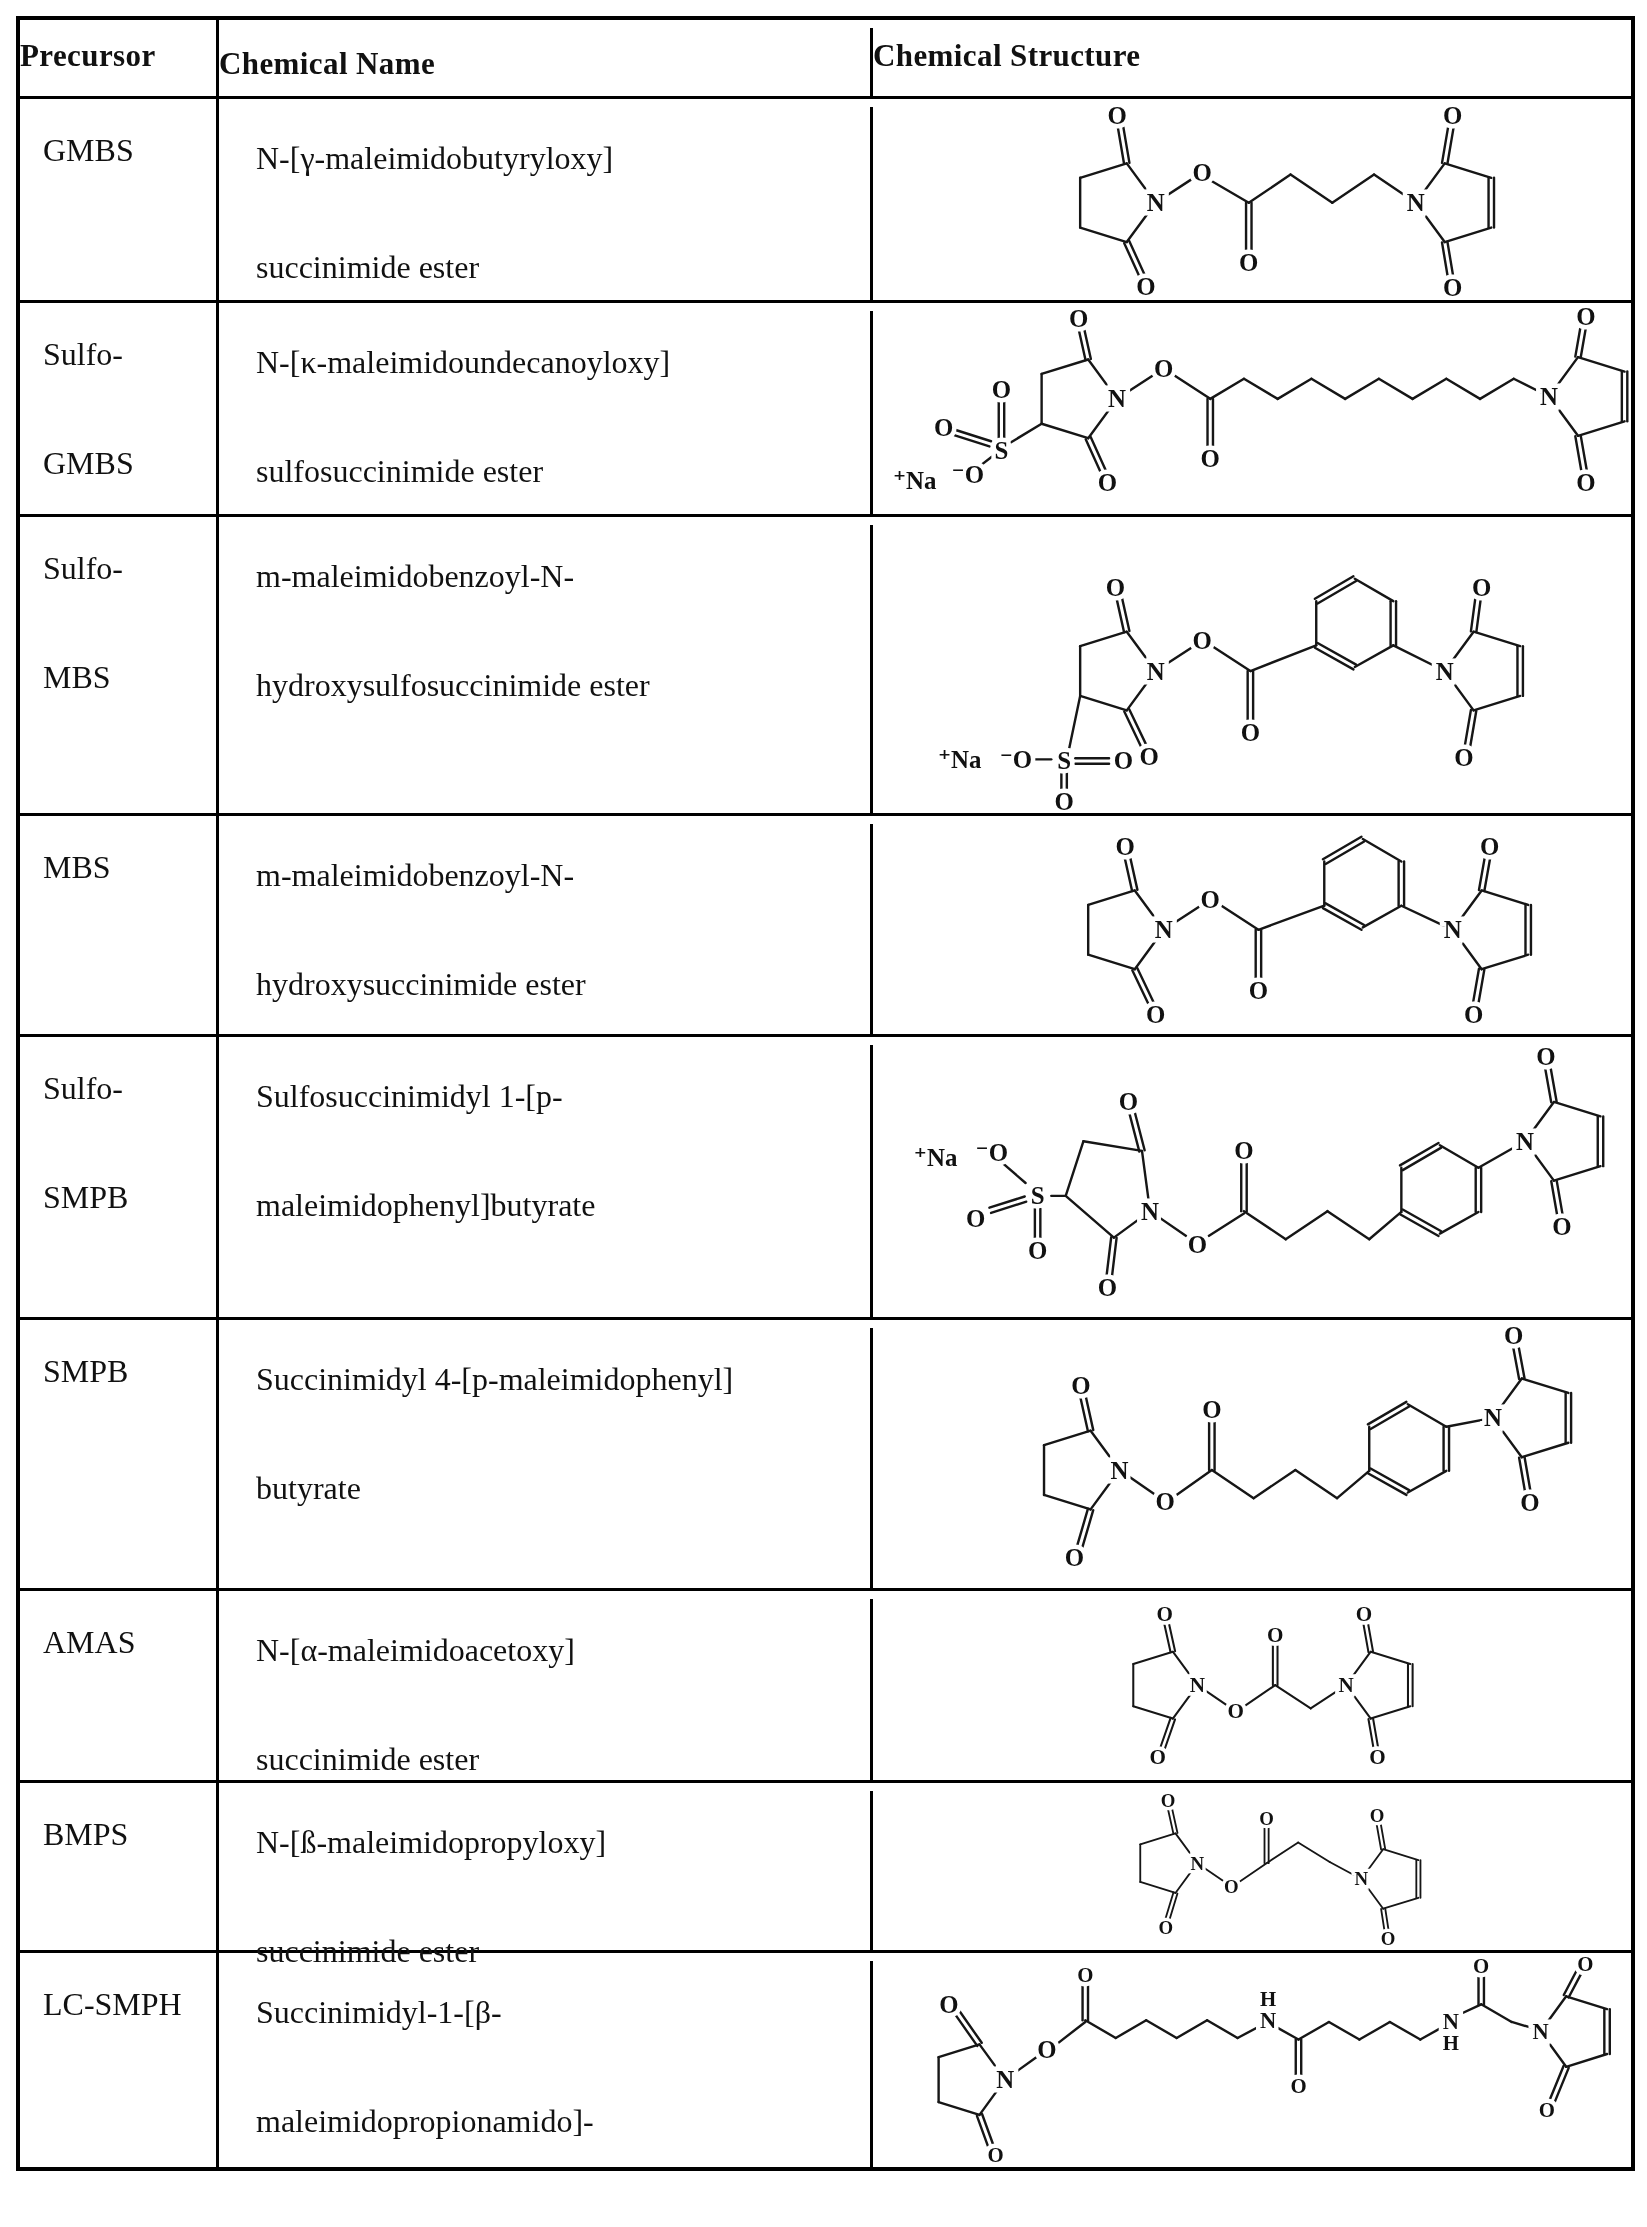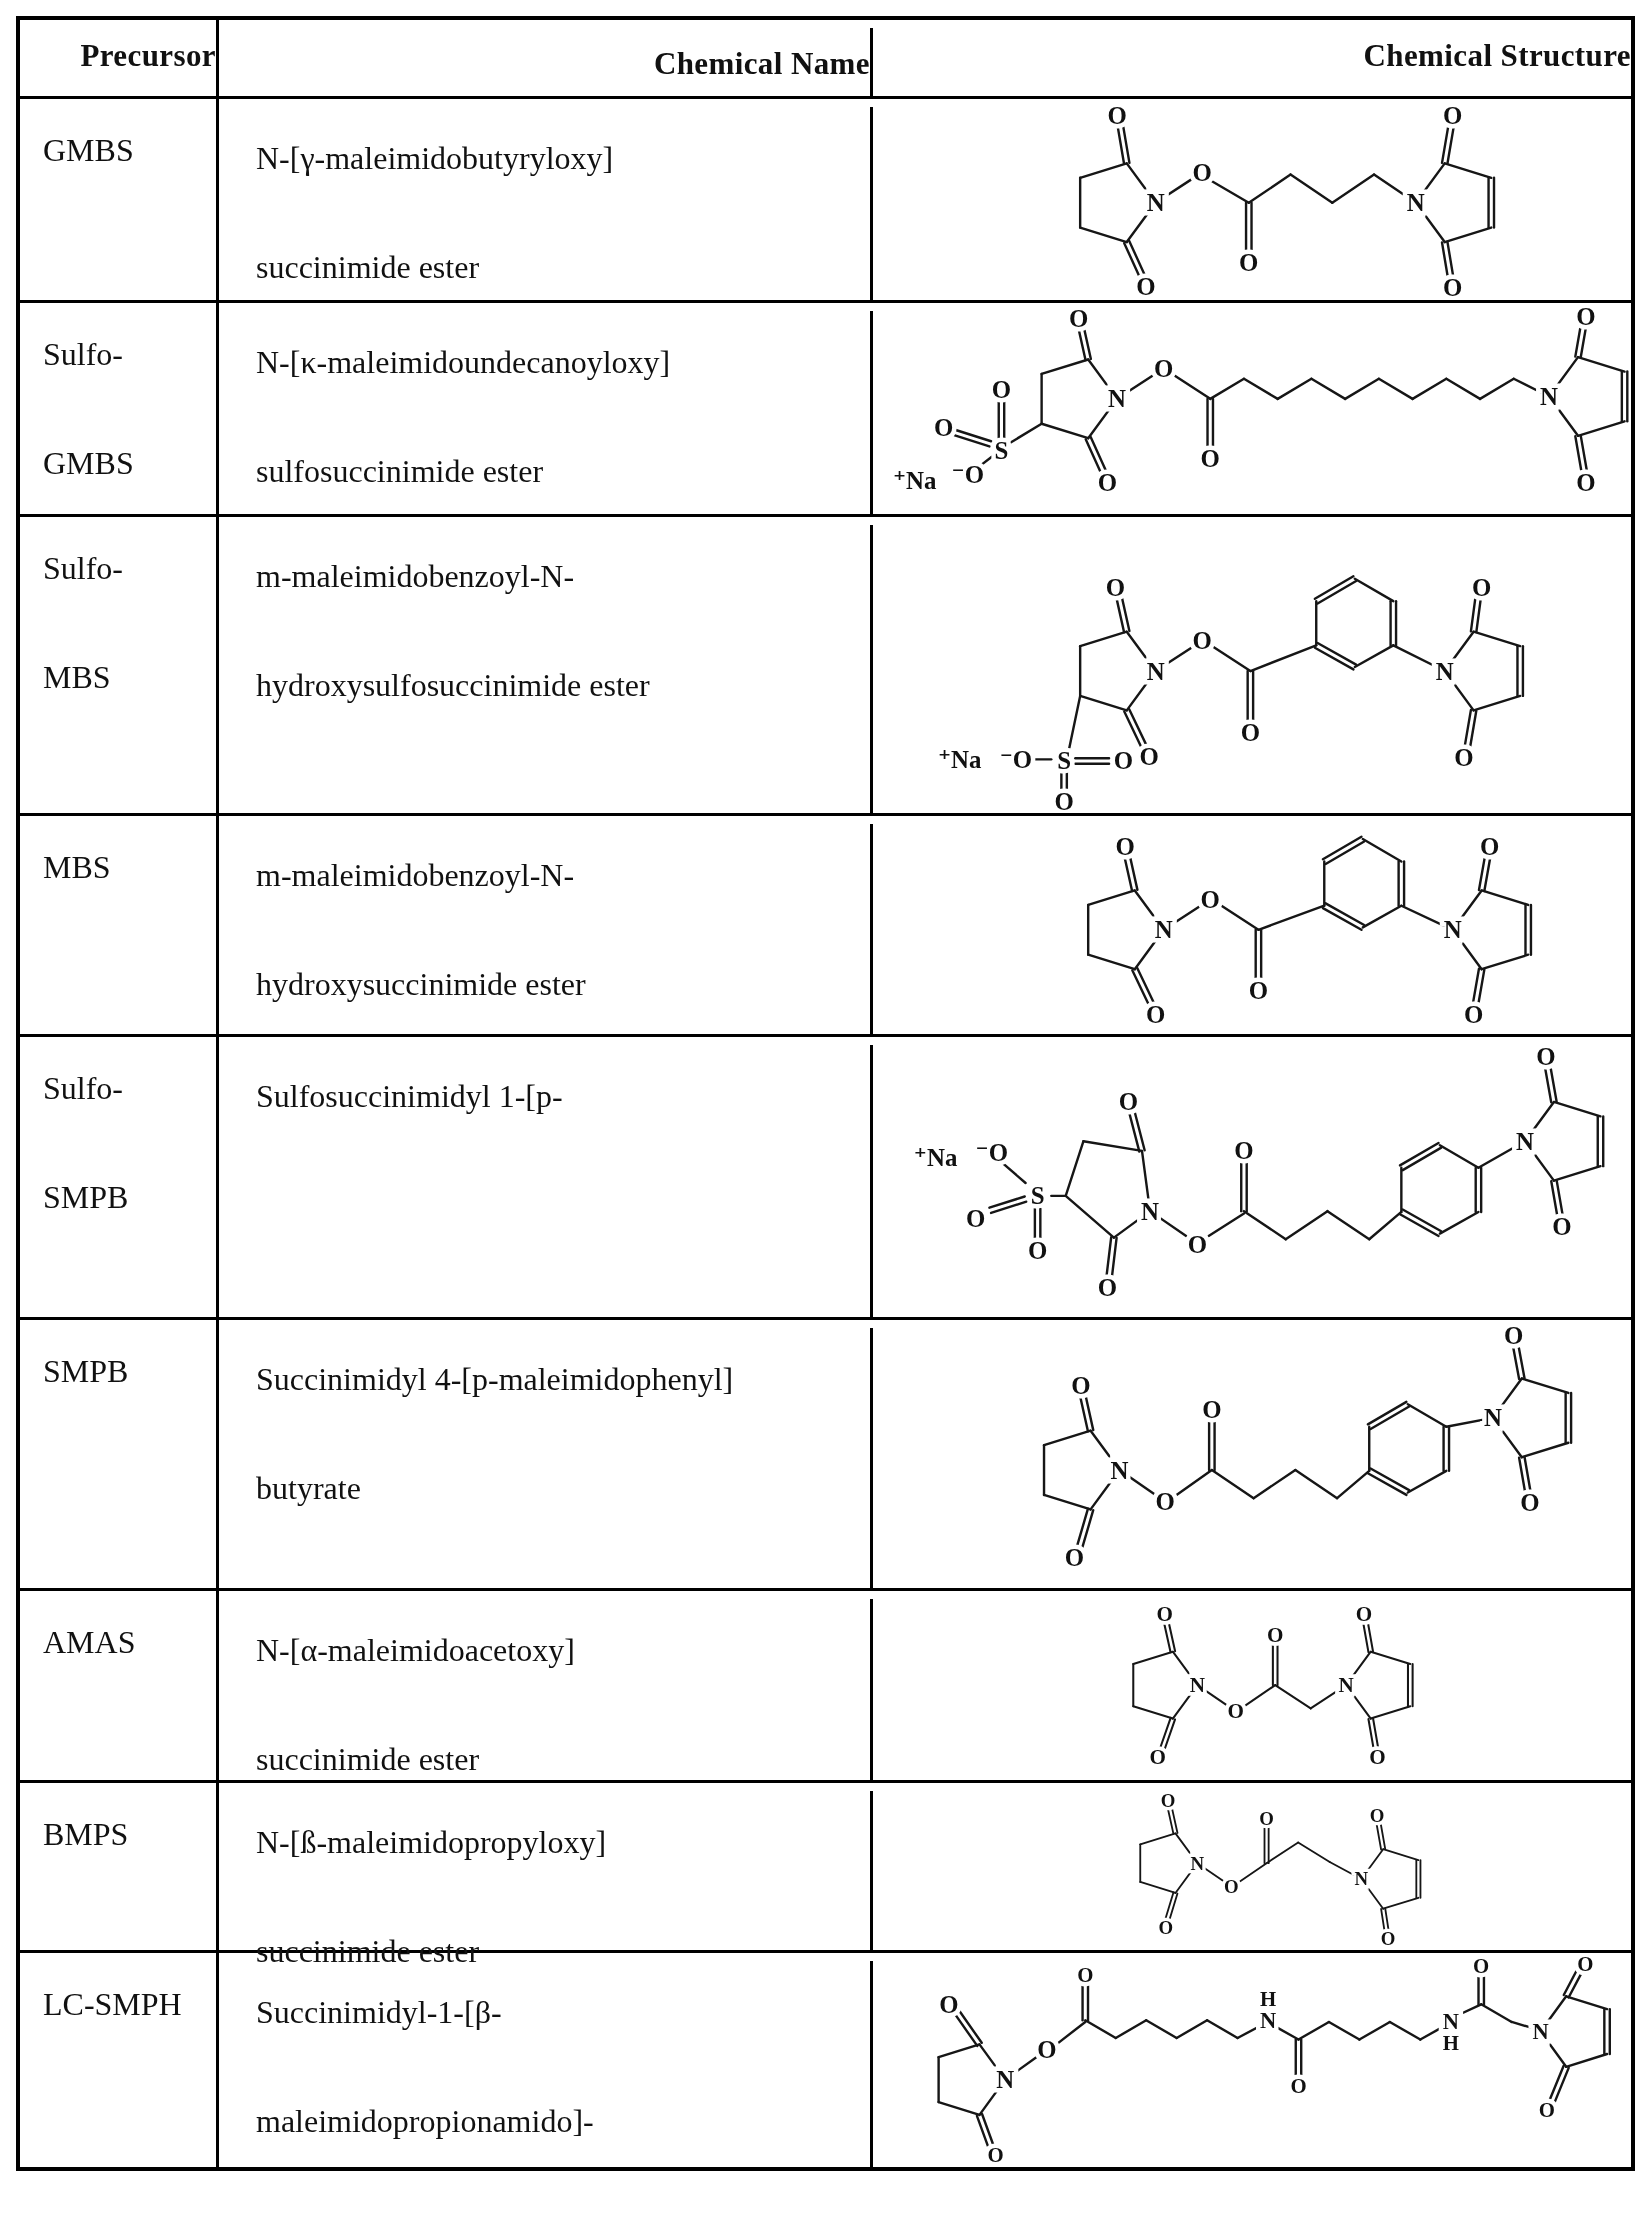--- a/index.html
+++ b/index.html
@@ -7,21 +7,21 @@
        font-family:"Liberation Serif","DejaVu Serif",serif;color:#111;}
   .scan-table{position:absolute;left:16px;top:16px;width:1619px;
        border:4px solid #000;background:#fff;box-sizing:border-box;}
   .tr{display:flex;box-sizing:border-box;}
   .tr.data{border-top:3.2px solid #000;}
   .tr.head{height:76px;}
   .td{box-sizing:border-box;position:relative;}
   .c1{width:199px;border-right:3.2px solid #000;padding:34px 6.5px 0 23px;}
   .c2{width:654px;border-right:3.2px solid #000;padding:34px 9.7px 0 37px;margin-top:8px;}
   .c3{flex:1;position:relative;}
-  .head .c1,.head .c2,.head .c3{padding:18px 0 0 0;text-align:right;
+  .head .c1,.head .c2,.head .c3{padding:18px 0 0 0;text-align:left;
        font-weight:bold;font-size:31px;letter-spacing:0.4px;}
   .tline{display:block;font-size:32px;line-height:34px;white-space:nowrap;}
   .tline + .tline{margin-top:75px;}
   .struct{position:absolute;left:0;top:0;width:100%;height:100%;display:block;}
   .struct line{stroke:#161616;stroke-width:3;stroke-linecap:round;}
   .struct text{fill:#111;paint-order:stroke;stroke:#fff;stroke-width:11;
        font-family:"Liberation Serif","DejaVu Serif",serif;font-weight:bold;}
 </style>
 </head>
 <body>
@@ -274,20 +274,21 @@
     </div>
   </div>
 
   <div class="tr data" style="height:283px">
     <div class="td c1">
       <span class="tline">Sulfo-</span>
       <span class="tline">SMPB</span>
     </div>
     <div class="td c2">
       <span class="tline">Sulfosuccinimidyl 1-[p-</span>
+      <span class="tline">maleimidophenyl]butyrate</span>
     </div>
     <div class="td c3">
       <svg class="struct" viewBox="0 0 944 345" preserveAspectRatio="xMidYMid meet">
           <line x1="345" y1="215" x2="335" y2="140"></line>
           <line x1="335" y1="140" x2="262" y2="128"></line>
           <line x1="262" y1="128" x2="240" y2="196"></line>
           <line x1="240" y1="196" x2="300" y2="248"></line>
           <line x1="300" y1="248" x2="345" y2="215"></line>
           <line x1="240" y1="196" x2="222" y2="196"></line>
           <line x1="160" y1="154" x2="190" y2="180"></line>

